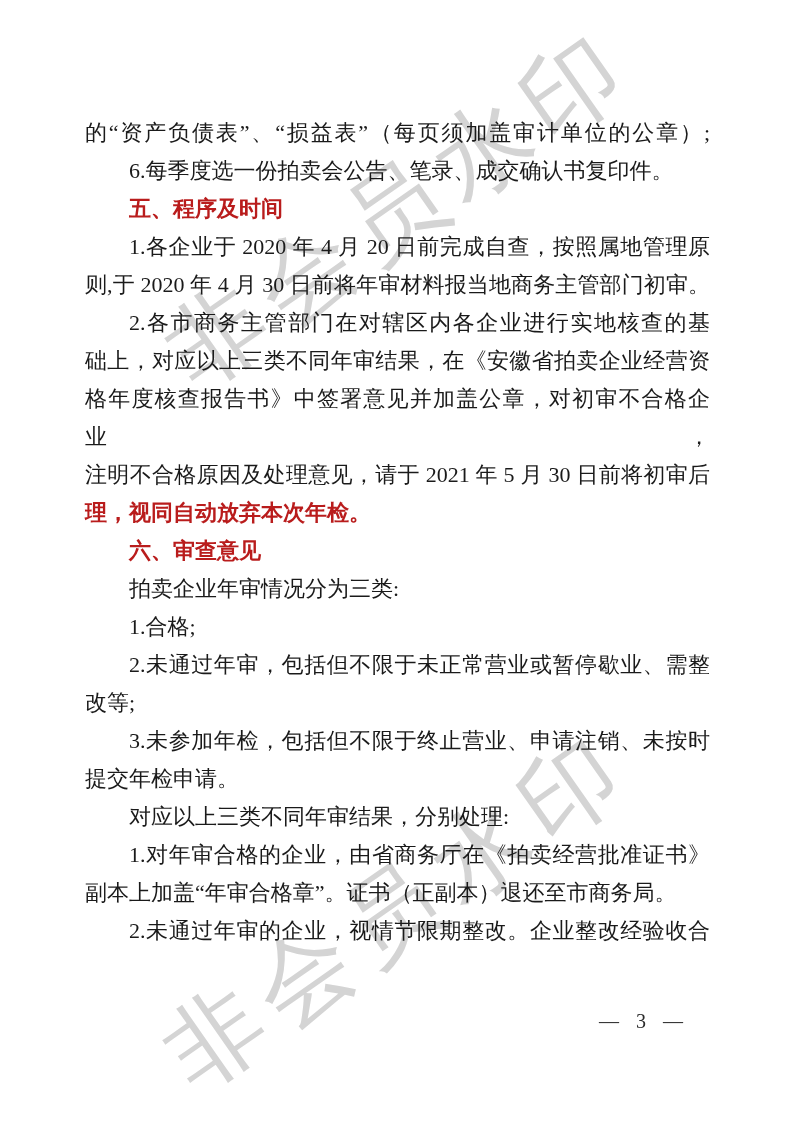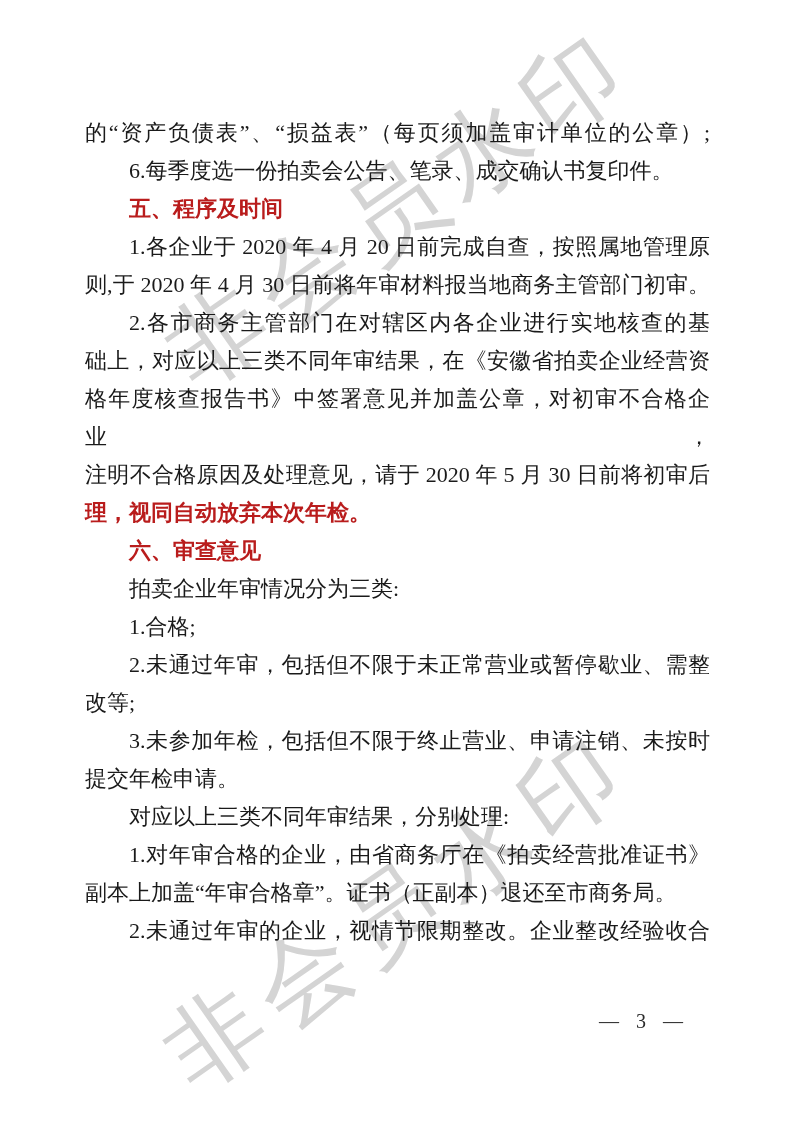--- a/index.html
+++ b/index.html
@@ -72,21 +72,21 @@
   <div class="watermark wm2" style="color: rgb(212, 212, 212);">非会员水印</div>
   <div class="doc-body">
       <div class="line fill"><span>的“资产负债表”、“损益表”（每页须加盖审计单位的公章）;</span></div>
       <div class="line indent"><span>6.每季度选一份拍卖会公告、笔录、成交确认书复印件。</span></div>
       <div class="line indent heading"><span class="bold">五、程序及时间</span></div>
       <div class="line fill indent"><span>1.各企业于 2020 年 4 月 20 日前完成自查，按照属地管理原</span></div>
       <div class="line fill"><span>则,于 2020 年 4 月 30 日前将年审材料报当地商务主管部门初审。</span></div>
       <div class="line fill indent"><span>2.各市商务主管部门在对辖区内各企业进行实地核查的基</span></div>
       <div class="line fill"><span>础上，对应以上三类不同年审结果，在《安徽省拍卖企业经营资</span></div>
       <div class="line fill"><span>格年度核查报告书》中签署意见并加盖公章，对初审不合格企业，</span></div>
-      <div class="line fill"><span>注明不合格原因及处理意见，请于 2020 年 5 月 30 日前将初审后</span></div>
+      <div class="line fill"><span>注明不合格原因及处理意见，请于 2021 年 5 月 30 日前将初审后</span></div>
       <div class="line"><span class="bold">理，视同自动放弃本次年检。</span></div>
       <div class="line indent heading"><span class="bold">六、审查意见</span></div>
       <div class="line indent"><span>拍卖企业年审情况分为三类:</span></div>
       <div class="line indent"><span>1.合格;</span></div>
       <div class="line fill indent"><span>2.未通过年审，包括但不限于未正常营业或暂停歇业、需整</span></div>
       <div class="line"><span>改等;</span></div>
       <div class="line fill indent"><span>3.未参加年检，包括但不限于终止营业、申请注销、未按时</span></div>
       <div class="line"><span>提交年检申请。</span></div>
       <div class="line indent"><span>对应以上三类不同年审结果，分别处理:</span></div>
       <div class="line fill indent"><span>1.对年审合格的企业，由省商务厅在《拍卖经营批准证书》</span></div>

